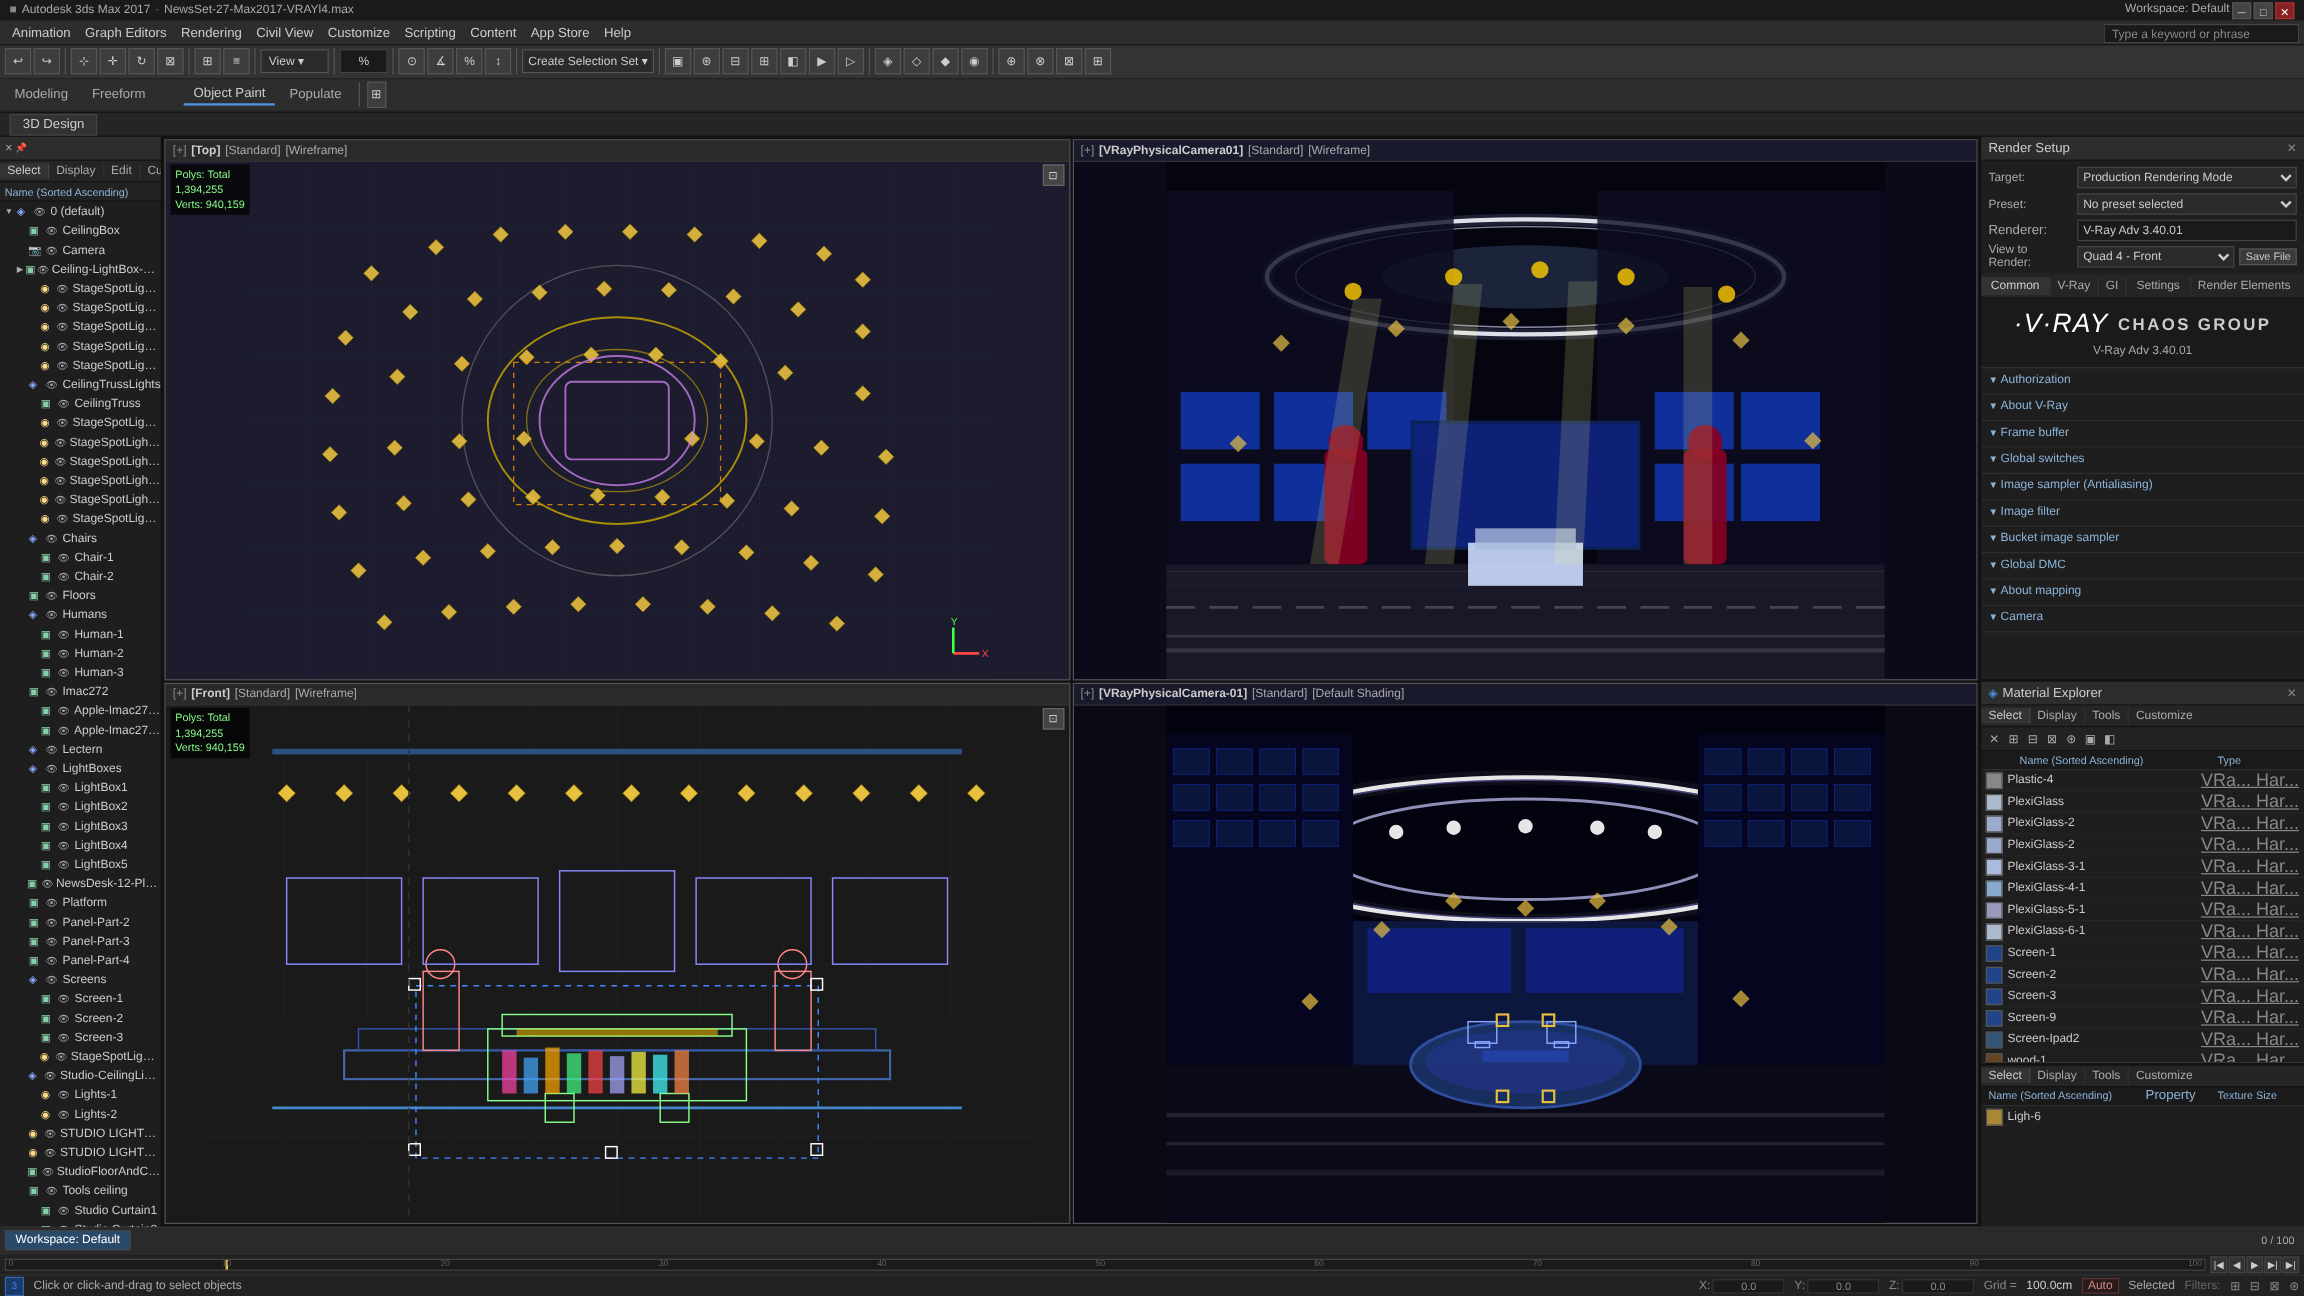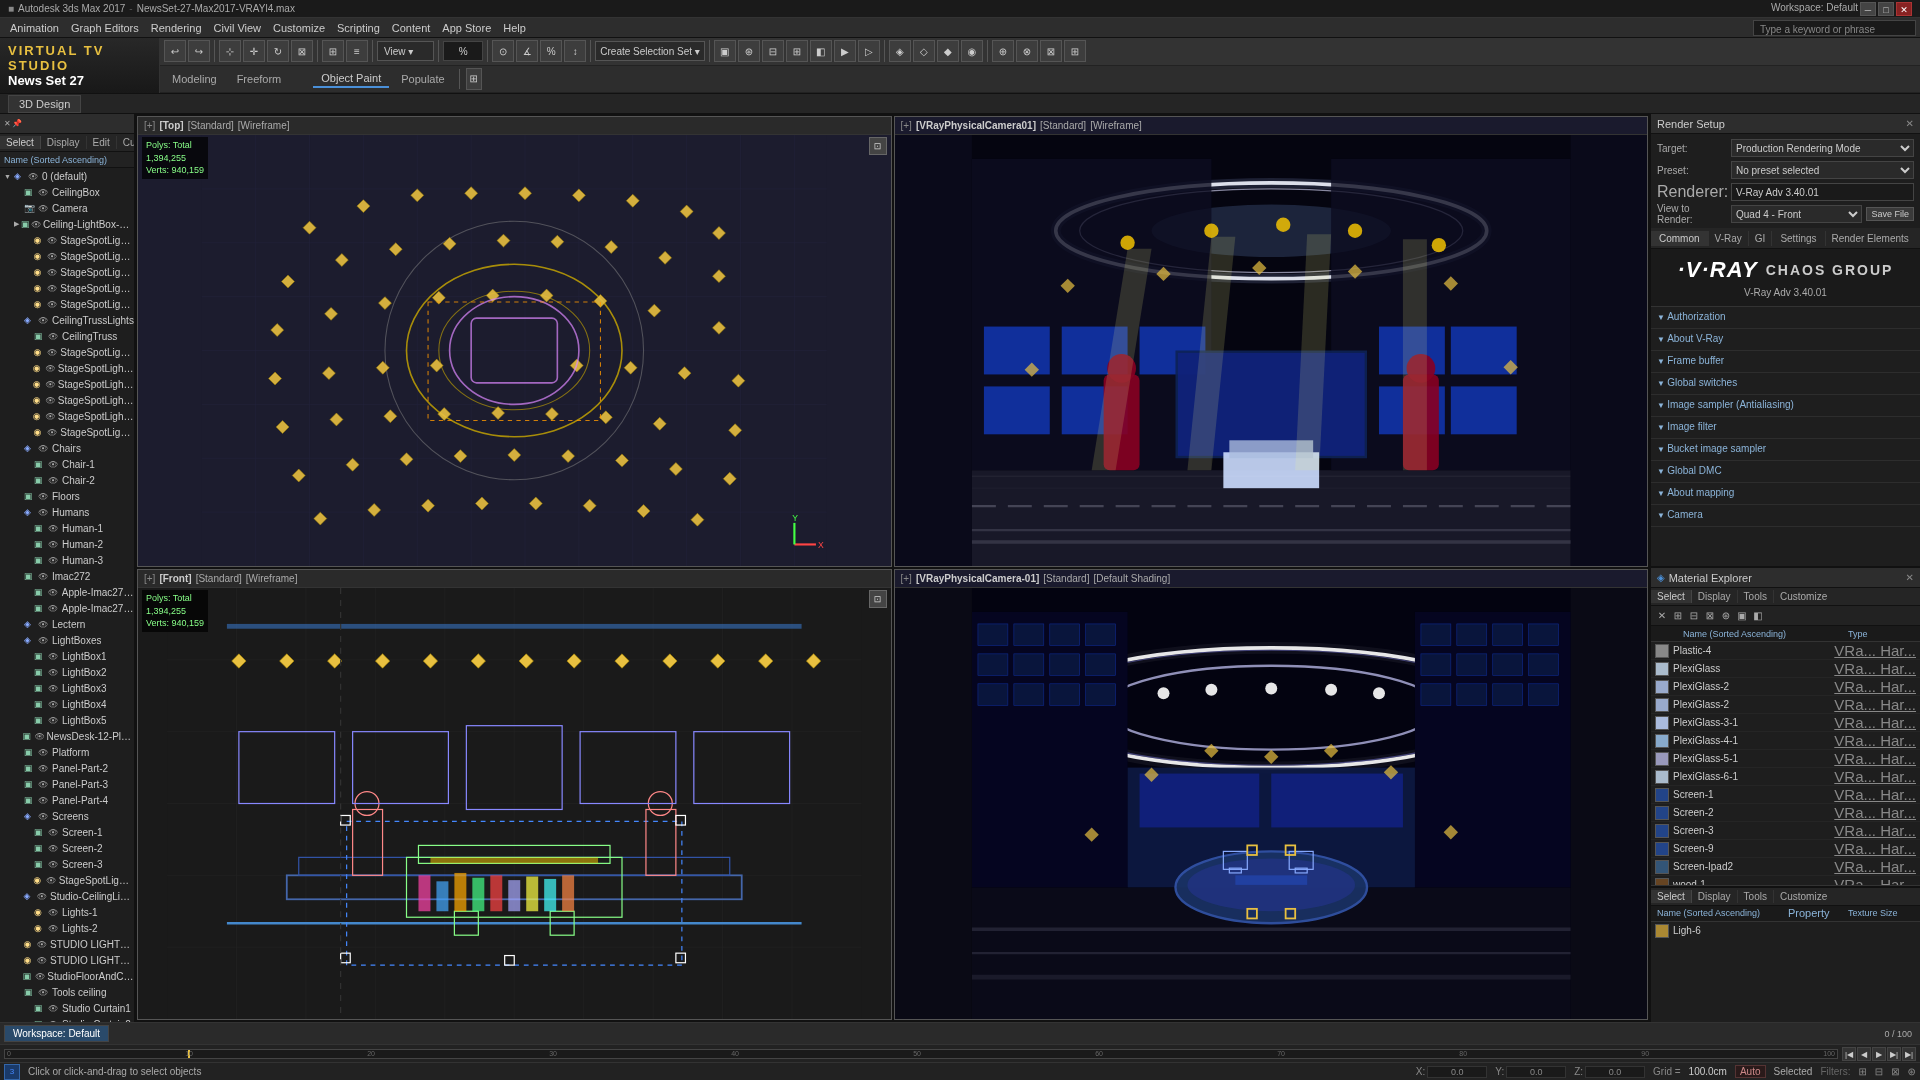--- a/index.html
+++ b/index.html
@@ -250,24 +250,20 @@
   <span class="menu-item">Scripting</span>
   <span class="menu-item">Content</span>
   <span class="menu-item">App Store</span>
   <span class="menu-item">Help</span>
   <div style="flex:1;"></div>
   <span style="background:#1a1a1a;border:1px solid #444;color:#888;padding:1px 40px 1px 6px;font-size:10px;height:16px;line-height:16px;">Type a keyword or phrase</span>
 </div>
 
 <div style="height:56px;background:linear-gradient(to bottom, #282828, #181818);border-bottom:1px solid #111;display:flex;align-items:stretch;padding:0;">
 
-  <div style="width:160px;display:flex;flex-direction:column;justify-content:center;padding:4px 8px;border-right:1px solid #333;">
-    <div style="font-size:13px;font-weight:bold;color:#e8c040;letter-spacing:2px;font-family:Impact, Arial Black, sans-serif;">VIRTUAL TV STUDIO</div>
-    <div style="font-size:13px;font-weight:bold;color:#ffffff;">News Set 27</div>
-  </div>
 
   <div style="flex:1;display:flex;flex-direction:column;">
 
     <div style="height:28px;background:#333;border-bottom:1px solid #222;display:flex;align-items:center;padding:0 4px;gap:2px;">
 
       <div class="tool-btn" title="Undo">↩</div>
       <div class="tool-btn" title="Redo">↪</div>
       <div class="tool-separator"></div>
       <div class="tool-btn">⊹</div>
       <div class="tool-btn">✛</div>
@@ -1115,41 +1111,41 @@
       <div style="padding:4px 6px;border-bottom:1px solid #252525;">
         <div style="display:flex;align-items:center;height:20px;gap:4px;margin-bottom:2px;">
           <span style="font-size:10px;color:#aaa;width:70px;">Target:</span>
           <select style="flex:1;background:#2a2a2a;border:1px solid #444;color:#ccc;font-size:10px;height:18px;"><option>Production Rendering Mode</option></select>
         </div>
         <div style="display:flex;align-items:center;height:20px;gap:4px;margin-bottom:2px;">
           <span style="font-size:10px;color:#aaa;width:70px;">Preset:</span>
           <select style="flex:1;background:#2a2a2a;border:1px solid #444;color:#ccc;font-size:10px;height:18px;"><option>No preset selected</option></select>
         </div>
         <div style="display:flex;align-items:center;height:20px;gap:4px;margin-bottom:2px;">
-          <span style="font-size:16px;color:#aaa;width:70px;">Renderer:</span>
+          <span style="font-size:11px;color:#aaa;width:70px;">Renderer:</span>
           <input type="text" style="flex: 1 1 0%; background: rgb(26, 26, 26); border: 1px solid rgb(68, 68, 68); color: rgb(204, 204, 204); font-size: 10px; height: 18px; padding: 0px 4px;" value="V-Ray Adv 3.40.01">
         </div>
         <div style="display:flex;align-items:center;height:20px;gap:4px;">
           <span style="font-size:10px;color:#aaa;width:70px;">View to Render:</span>
           <select style="flex:1;background:#2a2a2a;border:1px solid #444;color:#ccc;font-size:10px;height:18px;"><option>Quad 4 - Front</option></select>
           <button style="background:#3a3a3a;border:1px solid #555;color:#ccc;font-size:9px;padding:1px 4px;cursor:pointer;">Save File</button>
         </div>
       </div>
 
       <div style="height:20px;background:#252525;display:flex;align-items:center;border-bottom:1px solid #111;">
         <span style="font-size:10px;color:#ccc;padding:2px 8px;cursor:pointer;background:#333;border-right:1px solid #333;">Common</span>
         <span style="font-size:10px;color:#aaa;padding:2px 6px;cursor:pointer;border-right:1px solid #333;">V-Ray</span>
         <span style="font-size:10px;color:#aaa;padding:2px 6px;cursor:pointer;border-right:1px solid #333;">GI</span>
         <span style="font-size:10px;color:#aaa;padding:2px 8px;cursor:pointer;border-right:1px solid #333;">Settings</span>
         <span style="font-size:10px;color:#aaa;padding:2px 6px;cursor:pointer;">Render Elements</span>
       </div>
 
       <div style="padding:8px;display:flex;flex-direction:column;align-items:center;gap:4px;background:#1a1a1a;border-bottom:1px solid #333;">
         <div style="display:flex;align-items:center;gap:8px;">
-          <div style="font-size:22px;font-weight:bold;font-style:italic;color:#ffffff;letter-spacing:1px;">·V·RAY</div>
+          <div style="font-size:22px;font-weight:normal;font-style:italic;color:#ffffff;letter-spacing:1px;">·V·RAY</div>
           <div style="font-size:14px;color:#cccccc;font-weight:bold;letter-spacing:2px;">CHAOS GROUP</div>
         </div>
         <div style="font-size:10px;color:#aaa;text-align:center;">V-Ray Adv 3.40.01</div>
       </div>
 
       <div style="overflow-y:auto;flex:1;">
         <div class="right-section">
             <div class="right-section-title">Authorization</div>
           </div>
         <div class="right-section">

